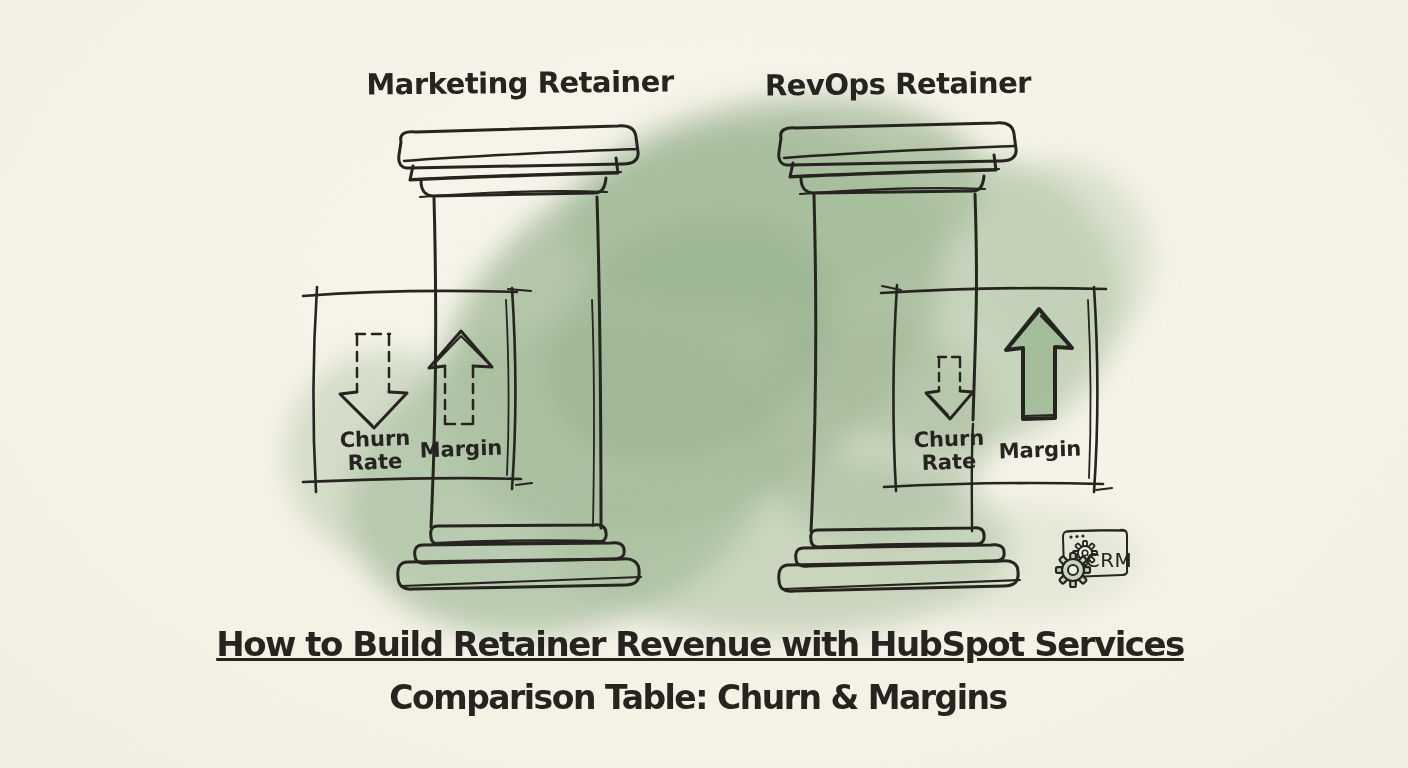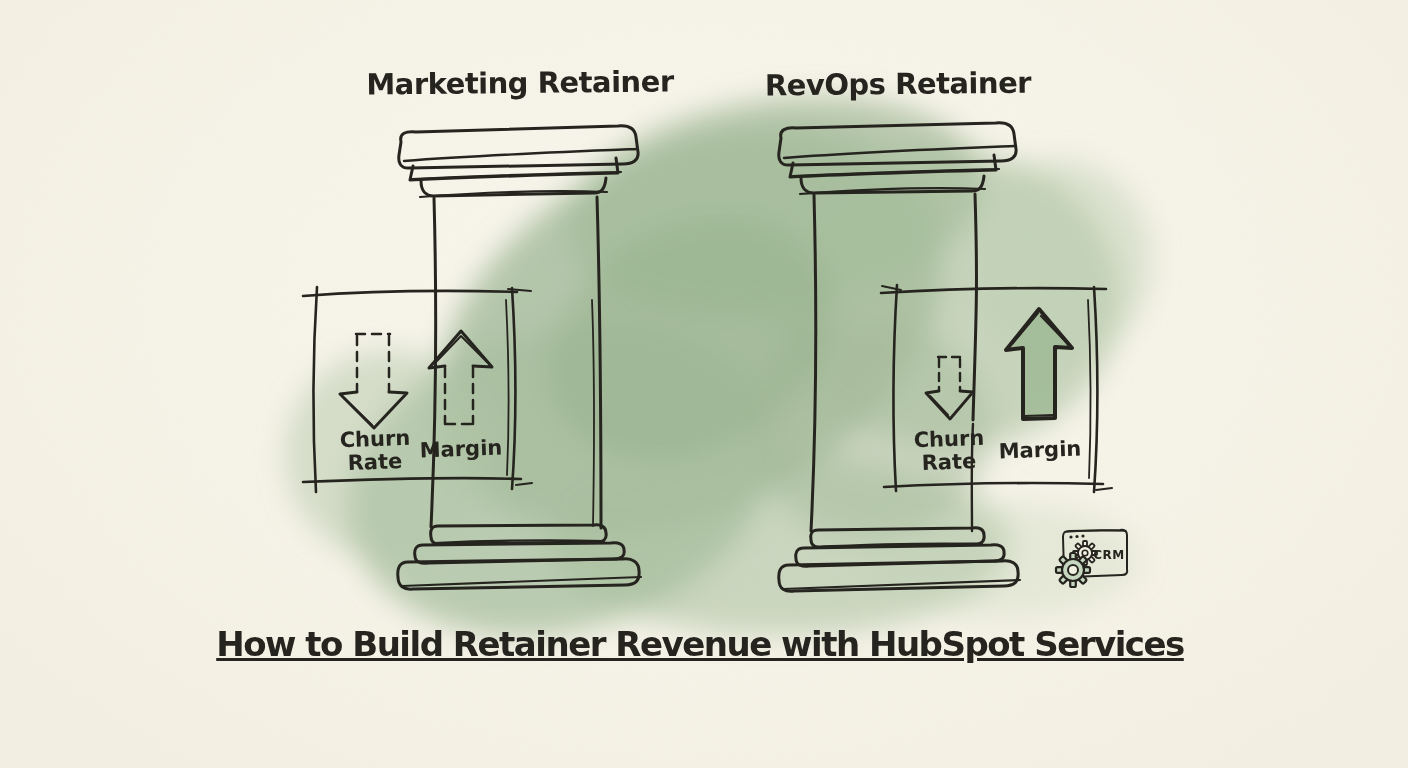--- a/index.html
+++ b/index.html
@@ -12,21 +12,21 @@
     content:"";position:absolute;inset:0;z-index:0;pointer-events:none;
     background:radial-gradient(ellipse at 50% 40%, rgba(255,255,255,0.25), rgba(214,208,185,0.12));
   }
   svg.scene{position:absolute;left:0;top:0;z-index:1;}
   .txt{position:absolute;z-index:2;transform:translateX(-50%);white-space:nowrap;font-weight:bold;}
   .pillar-title{font-size:29px;letter-spacing:-0.5px;transform:translateX(-50%) rotate(-0.6deg);}
   .metric{font-size:21px;line-height:23px;text-align:center;}
   .metric .ln{transform:rotate(-2deg);}
   .caption1{font-size:34px;letter-spacing:-1.5px;text-decoration:underline;}
   .caption2{font-size:33px;letter-spacing:-1.5px;}
-  .crm-label{font-size:12px;letter-spacing:0.5px;font-weight:bold;}
+  .crm-label{font-size:20px;letter-spacing:0.5px;font-weight:normal;}
   .t-left{left:520px;top:66px;}
   .t-right{left:898px;top:67px;}
   .churn-left{left:375px;top:428px;}
   .margin-left{left:461px;top:437px;transform:translateX(-50%) rotate(-2deg);font-size:21px;}
   .churn-right{left:949px;top:428px;}
   .margin-right{left:1040px;top:438px;transform:translateX(-50%) rotate(-2deg);font-size:21px;}
   .crm-pos{left:1109px;top:548px;}
   .cap1{left:700px;top:624px;}
   .cap2{left:698px;top:678px;}
 </style>
@@ -205,13 +205,14 @@
 
   <div class="txt metric churn-right">
     <div class="ln">Churn</div>
     <div class="ln">Rate</div>
   </div>
   <div class="txt margin-right">Margin</div>
 
   <div class="txt crm-label crm-pos">CRM</div>
 
   <div class="txt caption1 cap1">How to Build Retainer Revenue with HubSpot Services</div>
+  <div class="txt caption2 cap2">Comparison Table: Churn &amp; Margins</div>
 </div>
 
 </body></html>

